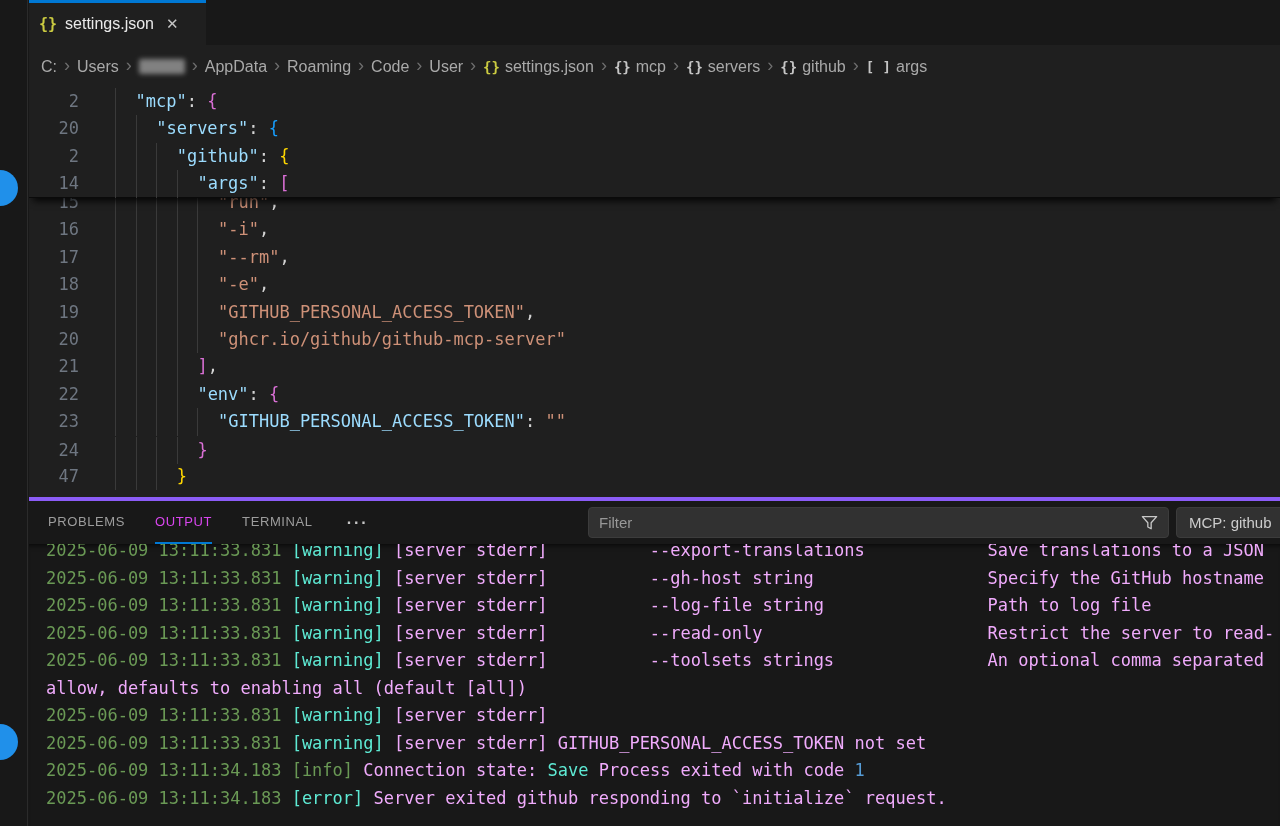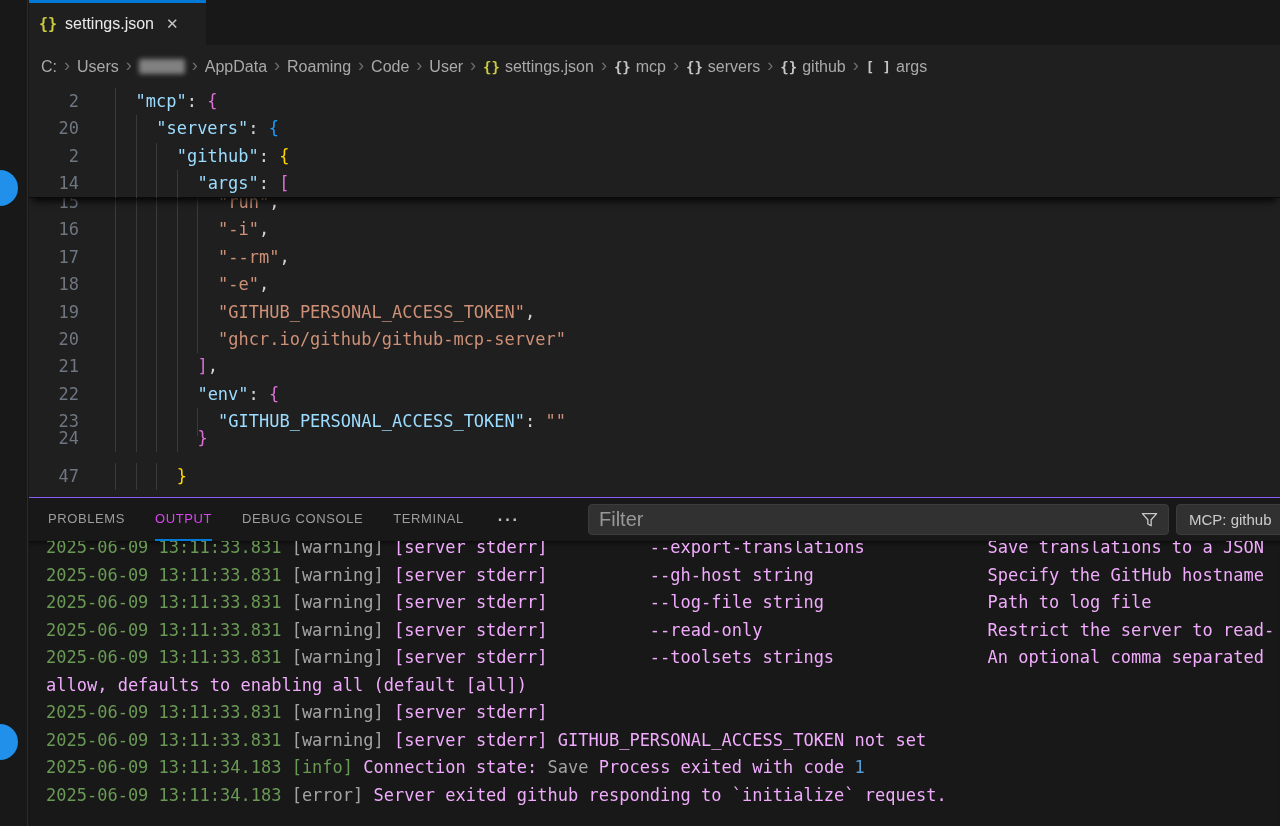--- a/index.html
+++ b/index.html
@@ -35,40 +35,40 @@
              font-size:17px;line-height:27.4px;white-space:pre;}
   .ln{position:absolute;left:0;top:0;width:50px;text-align:right;color:#6e7681;}
   .guide{position:absolute;top:0;width:1px;height:27.4px;background:#3a3a3a;}
   .code-text{position:absolute;top:0;}
   .tok-key{color:#9cdcfe;} .tok-string{color:#ce9178;} .tok-punct{color:#d4d4d4;}
   .tok-gold{color:#ffd700;} .tok-pink{color:#da70d6;} .tok-blue{color:#179fff;}
   #code-area{position:absolute;left:0;top:0;width:100%;height:100%;}
   #sticky{position:absolute;left:0;top:43px;width:100%;height:110px;background:#1f1f1f;z-index:10;
           border-bottom:1px solid #0a0a0a;box-shadow:0 7px 7px -4px rgba(0,0,0,.85);}
   
-  #panel{position:absolute;left:0;top:497px;width:100%;height:329px;background:#181818;border-top:1px solid #8b5cf6;}
+  #panel{position:absolute;left:0;top:497px;width:100%;height:329px;background:#181818;border-top:4px solid #8b5cf6;}
   #panel-header{position:absolute;left:0;top:0;width:100%;height:43px;}
   #panel-tabs{position:absolute;left:19px;top:0;height:43px;display:flex;align-items:center;gap:30px;}
   .panel-tab{font-size:13px;letter-spacing:.6px;color:#9d9d9d;height:43px;display:flex;align-items:center;cursor:pointer;border-bottom:2px solid transparent;}
   .panel-tab.active{color:#d946ef;border-bottom:2px solid #0078d4;}
   #more-actions{color:#c5c5c5;font-size:16px;font-weight:bold;letter-spacing:2px;cursor:pointer;margin-left:4px;}
   #filter-box{position:absolute;left:559px;top:6px;width:581px;height:31px;background:#313131;border:1px solid #3c3c3c;
               border-radius:4px;display:flex;align-items:center;}
-  #filter-input{flex:1;background:transparent;border:none;outline:none;color:#f97316;font-size:20px;
+  #filter-input{flex:1;background:transparent;border:none;outline:none;color:#f97316;font-size:15px;
                 font-family:"Liberation Sans",sans-serif;padding:0 10px;}
   #filter-input::placeholder{color:#989898;}
   #filter-funnel{margin-right:9px;display:flex;align-items:center;cursor:pointer;}
   #channel-select{position:absolute;left:1147px;top:6px;width:170px;height:31px;background:#313131;border:1px solid #3c3c3c;
                   border-radius:4px;display:flex;align-items:center;padding:0 12px;color:#ccc;font-size:15px;cursor:pointer;
                   white-space:nowrap;overflow:hidden;}
   #log{position:absolute;left:0;top:43px;width:100%;height:286px;overflow:hidden;
        box-shadow:inset 0 6px 6px -6px #000;}
   .log-line{position:absolute;left:17px;width:1800px;height:27.5px;line-height:27.5px;
             font-family:"DejaVu Sans Mono",monospace;font-size:17px;white-space:pre;}
-  .seg-ts{color:#6a9955;} .seg-warn{color:#a3a3a3;} .seg-text{color:#f0abfc;} .seg-blue{color:#569cd6;}
+  .seg-ts{color:#6a9955;} .seg-warn{color:#5eead4;} .seg-text{color:#f0abfc;} .seg-blue{color:#569cd6;}
 </style>
 </head>
 <body>
 
 <div id="root">
   <div id="left-strip">
     <div class="blue-dot" style="top:170px"></div>
     <div class="blue-dot" style="top:724px"></div>
   </div>
 
@@ -139,37 +139,36 @@
       <div id="code-area">
           <div class="code-line" style="top: 144px;"><span class="ln">15</span><span class="guide" style="left: 86px;"></span><span class="guide" style="left: 106.6px;"></span><span class="guide" style="left: 127.2px;"></span><span class="guide" style="left: 147.8px;"></span><span class="guide" style="left: 168.4px;"></span><span class="code-text" style="left: 189px;"><span class="tok-string">"run"</span><span class="tok-punct">,</span></span></div>
           <div class="code-line" style="top: 171.4px;"><span class="ln">16</span><span class="guide" style="left: 86px;"></span><span class="guide" style="left: 106.6px;"></span><span class="guide" style="left: 127.2px;"></span><span class="guide" style="left: 147.8px;"></span><span class="guide" style="left: 168.4px;"></span><span class="code-text" style="left: 189px;"><span class="tok-string">"-i"</span><span class="tok-punct">,</span></span></div>
           <div class="code-line" style="top: 198.8px;"><span class="ln">17</span><span class="guide" style="left: 86px;"></span><span class="guide" style="left: 106.6px;"></span><span class="guide" style="left: 127.2px;"></span><span class="guide" style="left: 147.8px;"></span><span class="guide" style="left: 168.4px;"></span><span class="code-text" style="left: 189px;"><span class="tok-string">"--rm"</span><span class="tok-punct">,</span></span></div>
           <div class="code-line" style="top: 226.2px;"><span class="ln">18</span><span class="guide" style="left: 86px;"></span><span class="guide" style="left: 106.6px;"></span><span class="guide" style="left: 127.2px;"></span><span class="guide" style="left: 147.8px;"></span><span class="guide" style="left: 168.4px;"></span><span class="code-text" style="left: 189px;"><span class="tok-string">"-e"</span><span class="tok-punct">,</span></span></div>
           <div class="code-line" style="top: 253.6px;"><span class="ln">19</span><span class="guide" style="left: 86px;"></span><span class="guide" style="left: 106.6px;"></span><span class="guide" style="left: 127.2px;"></span><span class="guide" style="left: 147.8px;"></span><span class="guide" style="left: 168.4px;"></span><span class="code-text" style="left: 189px;"><span class="tok-string">"GITHUB_PERSONAL_ACCESS_TOKEN"</span><span class="tok-punct">,</span></span></div>
           <div class="code-line" style="top: 281px;"><span class="ln">20</span><span class="guide" style="left: 86px;"></span><span class="guide" style="left: 106.6px;"></span><span class="guide" style="left: 127.2px;"></span><span class="guide" style="left: 147.8px;"></span><span class="guide" style="left: 168.4px;"></span><span class="code-text" style="left: 189px;"><span class="tok-string">"ghcr.io/github/github-mcp-server"</span></span></div>
           <div class="code-line" style="top: 308.4px;"><span class="ln">21</span><span class="guide" style="left: 86px;"></span><span class="guide" style="left: 106.6px;"></span><span class="guide" style="left: 127.2px;"></span><span class="guide" style="left: 147.8px;"></span><span class="code-text" style="left: 168.4px;"><span class="tok-pink">]</span><span class="tok-punct">,</span></span></div>
           <div class="code-line" style="top: 335.8px;"><span class="ln">22</span><span class="guide" style="left: 86px;"></span><span class="guide" style="left: 106.6px;"></span><span class="guide" style="left: 127.2px;"></span><span class="guide" style="left: 147.8px;"></span><span class="code-text" style="left: 168.4px;"><span class="tok-key">"env"</span><span class="tok-punct">: </span><span class="tok-pink">{</span></span></div>
           <div class="code-line" style="top: 363.2px;"><span class="ln">23</span><span class="guide" style="left: 86px;"></span><span class="guide" style="left: 106.6px;"></span><span class="guide" style="left: 127.2px;"></span><span class="guide" style="left: 147.8px;"></span><span class="guide" style="left: 168.4px;"></span><span class="code-text" style="left: 189px;"><span class="tok-key">"GITHUB_PERSONAL_ACCESS_TOKEN"</span><span class="tok-punct">: </span><span class="tok-string">""</span></span></div>
-          <div class="code-line" style="top: 380px;"><span class="ln">24</span><span class="guide" style="left: 86px;"></span><span class="guide" style="left: 106.6px;"></span><span class="guide" style="left: 127.2px;"></span><span class="guide" style="left: 147.8px;"></span><span class="code-text" style="left: 168.4px;"><span class="tok-pink">}</span></span></div>
+          <div class="code-line" style="top: 392px;"><span class="ln">24</span><span class="guide" style="left: 86px;"></span><span class="guide" style="left: 106.6px;"></span><span class="guide" style="left: 127.2px;"></span><span class="guide" style="left: 147.8px;"></span><span class="code-text" style="left: 168.4px;"><span class="tok-pink">}</span></span></div>
           <div class="code-line" style="top: 418px;"><span class="ln">47</span><span class="guide" style="left: 86px;"></span><span class="guide" style="left: 106.6px;"></span><span class="guide" style="left: 127.2px;"></span><span class="code-text" style="left: 147.8px;"><span class="tok-gold">}</span></span></div>
         </div>
       <div id="sticky">
           <div class="code-line" style="top: 0px;"><span class="ln">2</span><span class="guide" style="left: 86px;"></span><span class="code-text" style="left: 106.6px;"><span class="tok-key">"mcp"</span><span class="tok-punct">: </span><span class="tok-pink">{</span></span></div>
           <div class="code-line" style="top: 27.4px;"><span class="ln">20</span><span class="guide" style="left: 86px;"></span><span class="guide" style="left: 106.6px;"></span><span class="code-text" style="left: 127.2px;"><span class="tok-key">"servers"</span><span class="tok-punct">: </span><span class="tok-blue">{</span></span></div>
           <div class="code-line" style="top: 54.8px;"><span class="ln">2</span><span class="guide" style="left: 86px;"></span><span class="guide" style="left: 106.6px;"></span><span class="guide" style="left: 127.2px;"></span><span class="code-text" style="left: 147.8px;"><span class="tok-key">"github"</span><span class="tok-punct">: </span><span class="tok-gold">{</span></span></div>
           <div class="code-line" style="top: 82.2px;"><span class="ln">14</span><span class="guide" style="left: 86px;"></span><span class="guide" style="left: 106.6px;"></span><span class="guide" style="left: 127.2px;"></span><span class="guide" style="left: 147.8px;"></span><span class="code-text" style="left: 168.4px;"><span class="tok-key">"args"</span><span class="tok-punct">: </span><span class="tok-pink">[</span></span></div>
         </div>
     </div>
 
     <div id="panel">
       <div id="panel-header">
         <div id="panel-tabs">
             <div class="panel-tab">PROBLEMS</div>
             <div class="panel-tab active">OUTPUT</div>
-            <div class="panel-tab">DEBUG CONSOLE</div>
             <div class="panel-tab">TERMINAL</div>
             <div id="more-actions">···</div>
           </div>
         <div id="filter-box">
           <input id="filter-input" placeholder="Filter" style="">
           <span id="filter-funnel">
             <svg width="19" height="19" viewBox="0 0 16 16">
               <path d="M14 3H2l4.6 5.2v3.6l2.8 1.5V8.2L14 3z" fill="none" stroke="#c8c8c8" stroke-width="1.1" stroke-linejoin="round"></path>
             </svg>
           </span>

